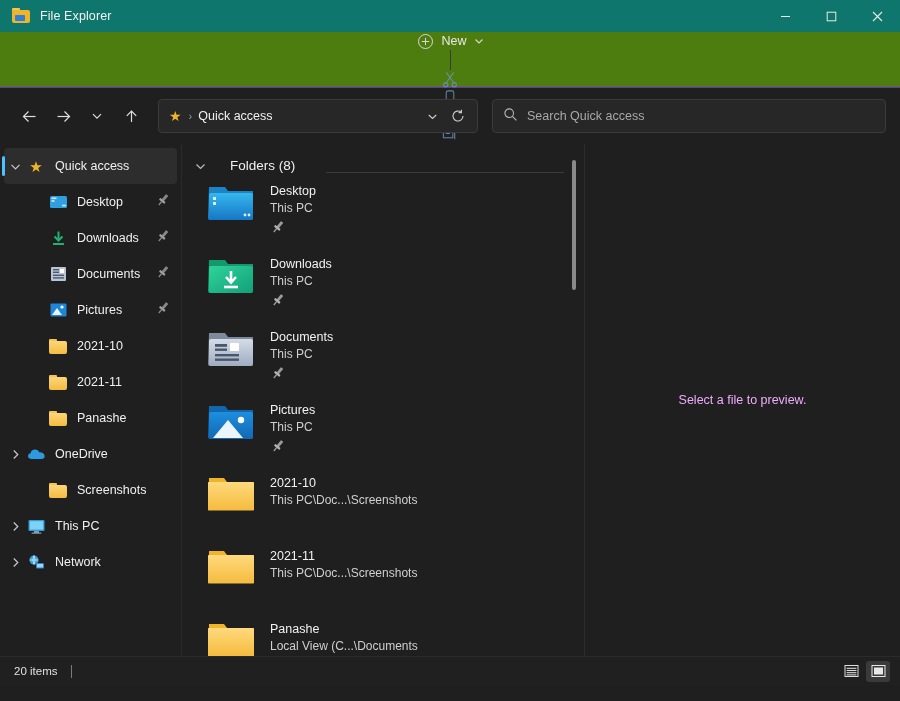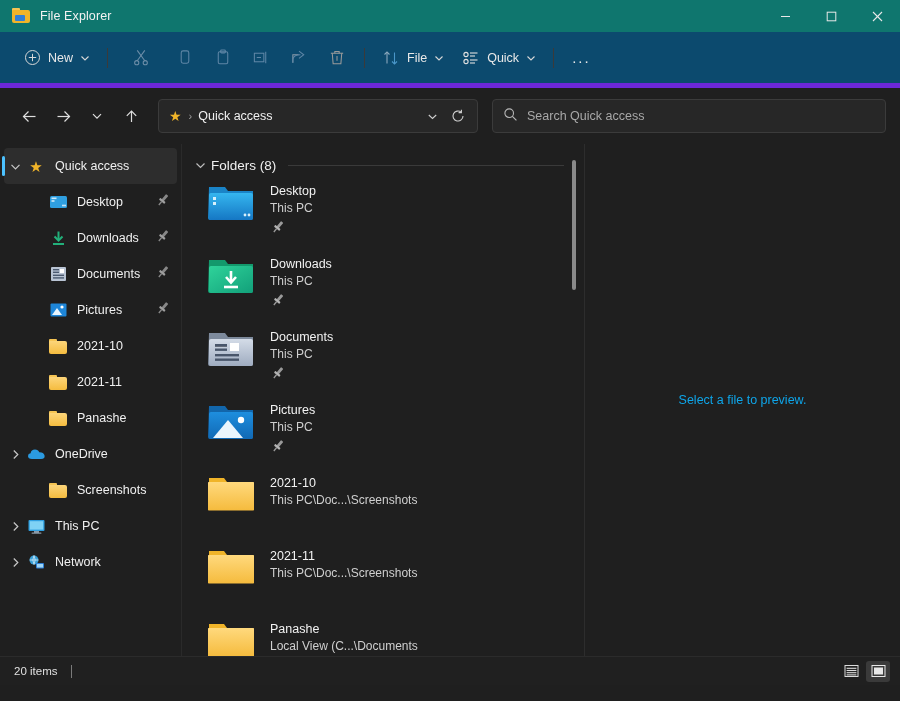--- a/index.html
+++ b/index.html
@@ -35,22 +35,22 @@
   }
   .wincontrols { position:absolute; right:0; top:0; display:flex; height:32px; }
   .wc {
     width:46px; height:32px; display:flex; align-items:center; justify-content:center;
     color:#e8e8e8;
   }
   .wc svg { display:block; }
 
   
   .cmdbar {
-    height:56px; background:#0c4a6e; display:flex; align-items:center;
-    padding:0 14px; border-bottom:5px solid #6d28d9;
+    height:56px; background:#4d7c0f; display:flex; align-items:center;
+    padding:0 14px; border-bottom:1px solid #6d28d9;flex-direction:column;
   }
   .cb-item {
     height:34px; display:flex; align-items:center; gap:7px;
     padding:0 9px; border-radius:4px; cursor:default; color:#e8e8e8;
     font-size:12.5px; white-space:nowrap;
   }
   .cb-icon { display:flex; align-items:center; justify-content:center; width:18px; height:18px; }
   .cb-icon svg { display:block; }
   .cb-sep { width:1px; height:20px; background:#3a3a3a; margin:0 8px; flex:0 0 auto; }
   .chev { width:10px; height:10px; }
@@ -123,21 +123,21 @@
 
   
   .folder { position:relative; width:18px; height:15px; }
   .folder .tab { position:absolute; left:0; top:0; width:8px; height:3px;
                  background:#f5c453; border-radius:1px 1px 0 0; }
   .folder .bd { position:absolute; left:0; top:2.5px; width:18px; height:12.5px;
                 background:linear-gradient(180deg,#fcd57a 0%,#f5bc3f 100%); border-radius:1px 2px 2px 2px; }
 
   
   .content { flex:1; position:relative; overflow:hidden; background:#1f1f1f; }
-  .group-head { display:flex; align-items:center; gap:4px; padding:14px 20px 0 12px; }
+  .group-head { display:flex; align-items:flex-end; gap:23px; padding:14px 20px 0 12px; }
   .group-chev { color:#bdbdbd; display:flex; align-items:center; }
   .group-title { font-size:13.5px; color:#efefef; white-space:nowrap; }
   .group-rule { flex:1; height:1px; background:#3a3a3a; margin-left:8px; }
 
   .tile {
     display:flex; align-items:flex-start; gap:14px;
     padding:8px 10px 8px 22px; margin:0 8px 0 4px; border-radius:4px; height:73px;
   }
   .tile-ico { width:48px; height:48px; flex:0 0 48px; position:relative; margin-top:2px; }
   .tile-txt { padding-top:3px; min-width:0; }
@@ -147,21 +147,21 @@
 
   
   .vscroll { position:absolute; right:8px; top:14px; width:4px; height:478px; }
   .vthumb { position:absolute; left:0; top:0; width:4px; border-radius:2px; background:#8a8a8a; }
 
   
   .preview {
     width:316px; flex:0 0 316px; border-left:1px solid #2d2d2d;
     background:#1f1f1f; display:flex; align-items:center; justify-content:center;
   }
-  .preview-text { font-size:12.5px; color:#0ea5e9; }
+  .preview-text { font-size:12.5px; color:#f0abfc; }
 
   
   .statusbar {
     height:29px; background:#202020; border-top:1px solid #2b2b2b;
     display:flex; align-items:center; padding:0 10px 0 14px;
   }
   .status-text { font-size:11.5px; color:#e0e0e0; }
   .status-div { width:1px; height:13px; background:#7a7a7a; margin-left:14px; }
   .view-toggles { margin-left:auto; display:flex; gap:3px; }
   .vt {

